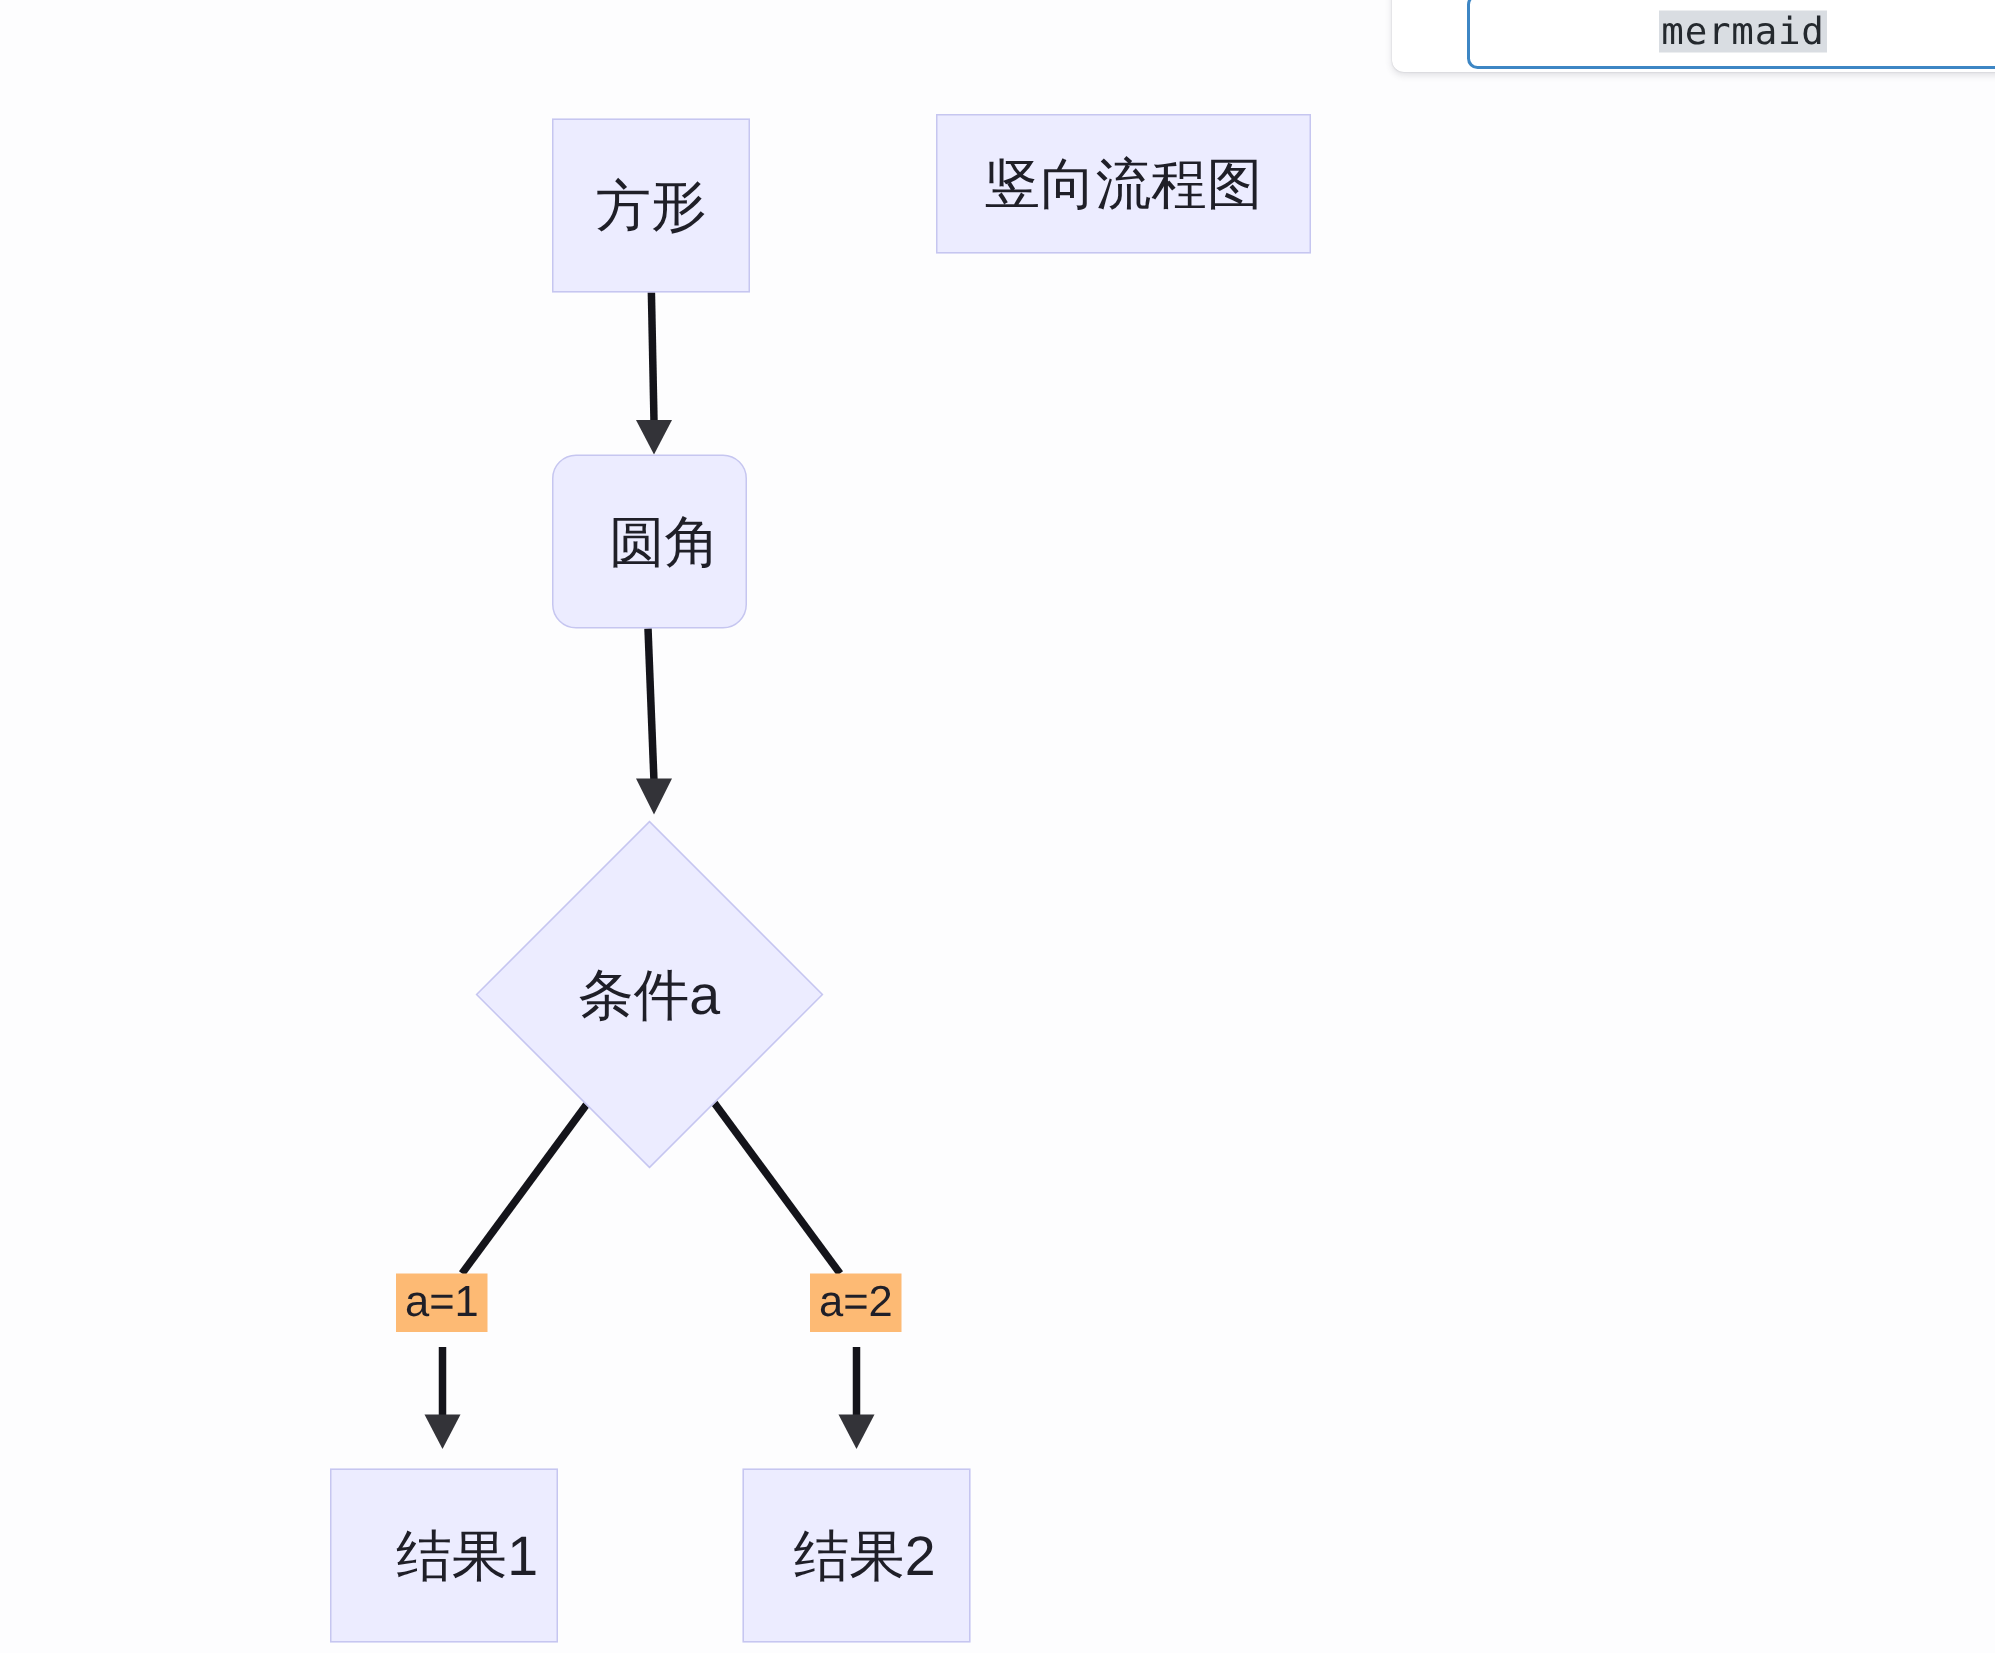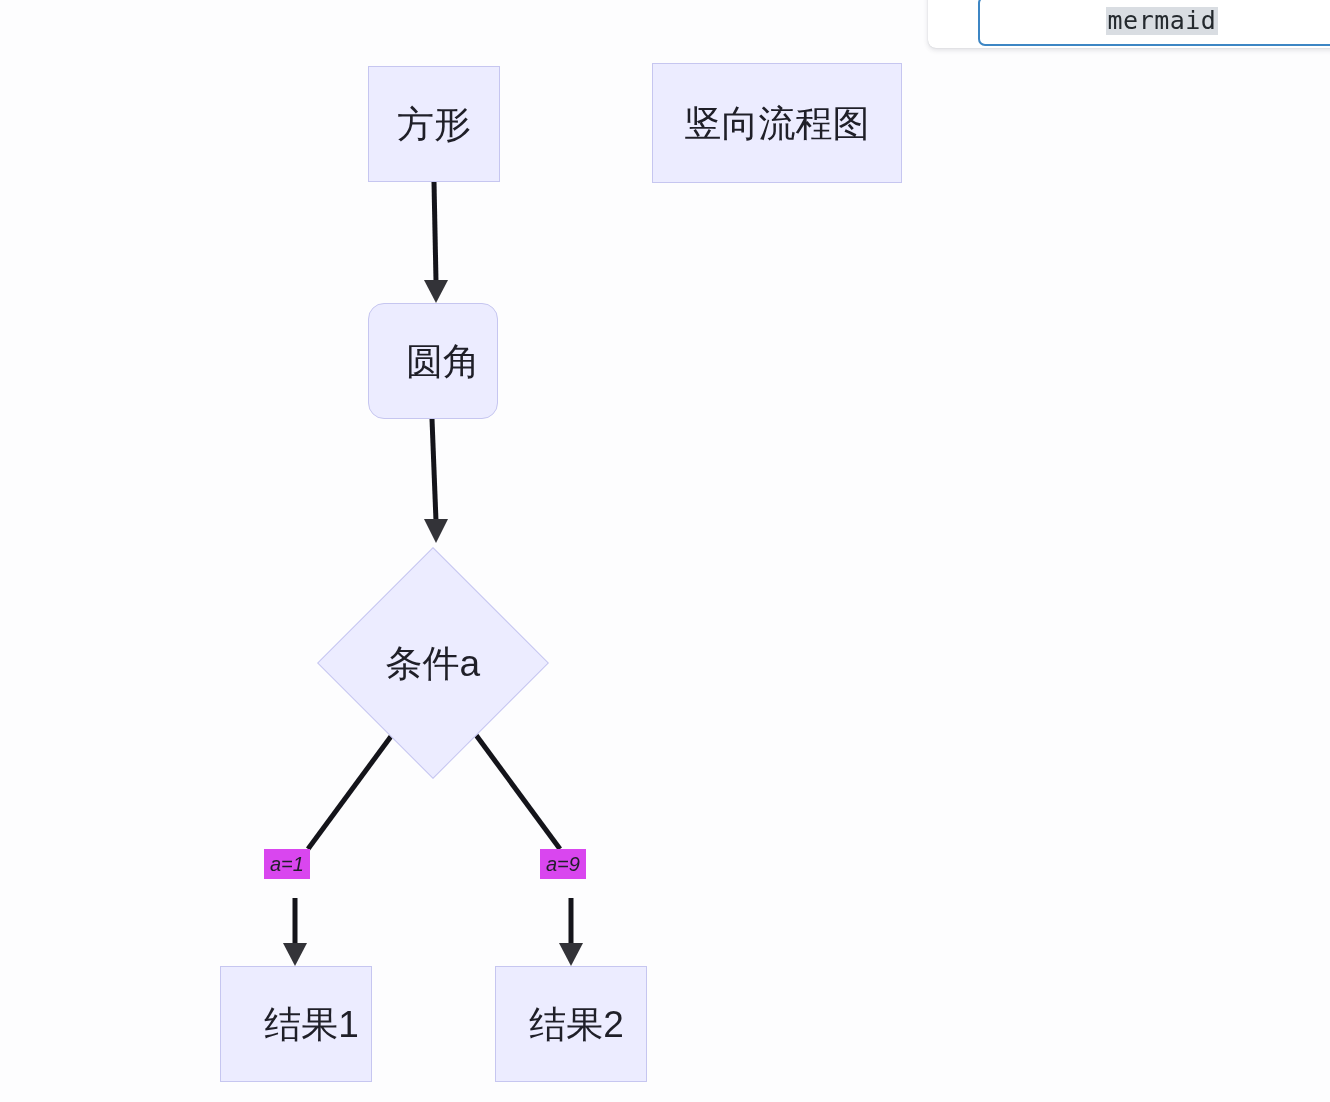--- a/index.html
+++ b/index.html
@@ -71,52 +71,51 @@
     border: 1px solid #c6c6f0;
     display: flex;
     align-items: center;
     justify-content: center;
     color: #1f1f28;
     font-size: 37px;
     line-height: 1;
     font-family: "Liberation Sans", "DejaVu Sans", sans-serif;
     white-space: nowrap;
   }
-  .node.rect        { border-radius: 0; }
+  .node.rect        { border-radius: 0; margin-top: 13px; }
   .node.rounded     { border-radius: 16px; padding-left: 20px; }
 
   
   .node.diamond {
     border-radius: 0;
     transform: rotate(45deg);
   }
   .node.diamond > .label {
     transform: rotate(-45deg);
     display: block;
   }
 
   
   #node-square   { left: 368px;  top: 66px;  width: 132px; height: 116px; }
-  #node-title    { left: 652px;  top: 63px;  width: 250px; height: 120px; }
+  #node-title    { left: 624px;  top: 63px;  width: 250px; height: 93px; }
   #node-rounded  { left: 368px;  top: 303px; width: 130px; height: 116px; }
   #node-diamond  { left: 351px;  top: 581px; width: 164px; height: 164px; }
   #node-result1  { left: 220px;  top: 966px; width: 152px; height: 116px; padding-left: 31px; }
   #node-result2  { left: 495px;  top: 966px; width: 152px; height: 116px; padding-left: 11px; }
 
   
   .edge-label {
     position: absolute;
-    background: #d946ef;
+    background: #fdba74;
     color: #1f1f28;
-    font-size: 20px;
+    font-size: 29px;
     line-height: 1;
     font-family: "Liberation Sans", "DejaVu Sans", sans-serif;
     padding: 5px 6px;
     white-space: nowrap;
-    font-style: italic;
   }
   #edge-label-a1 { left: 264px; top: 849px; }
   #edge-label-a2 { left: 540px; top: 849px; }
 
   svg#wires {
     position: absolute;
     left: 0; top: 0;
     width: 1330px;
     height: 1102px;
     pointer-events: none;
@@ -165,21 +164,21 @@
   <div class="node rounded" id="node-rounded">
     <span class="label">圆角</span>
   </div>
 
   <div class="node diamond" id="node-diamond">
     <span class="label">条件a</span>
   </div>
 
   <div class="edge-label" id="edge-label-a1">a=1</div>
 
-  <div class="edge-label" id="edge-label-a2">a=9</div>
+  <div class="edge-label" id="edge-label-a2">a=2</div>
 
   <div class="node rect" id="node-result1">
     <span class="label">结果1</span>
   </div>
 
   <div class="node rect" id="node-result2">
     <span class="label">结果2</span>
   </div>
 </div>
 

